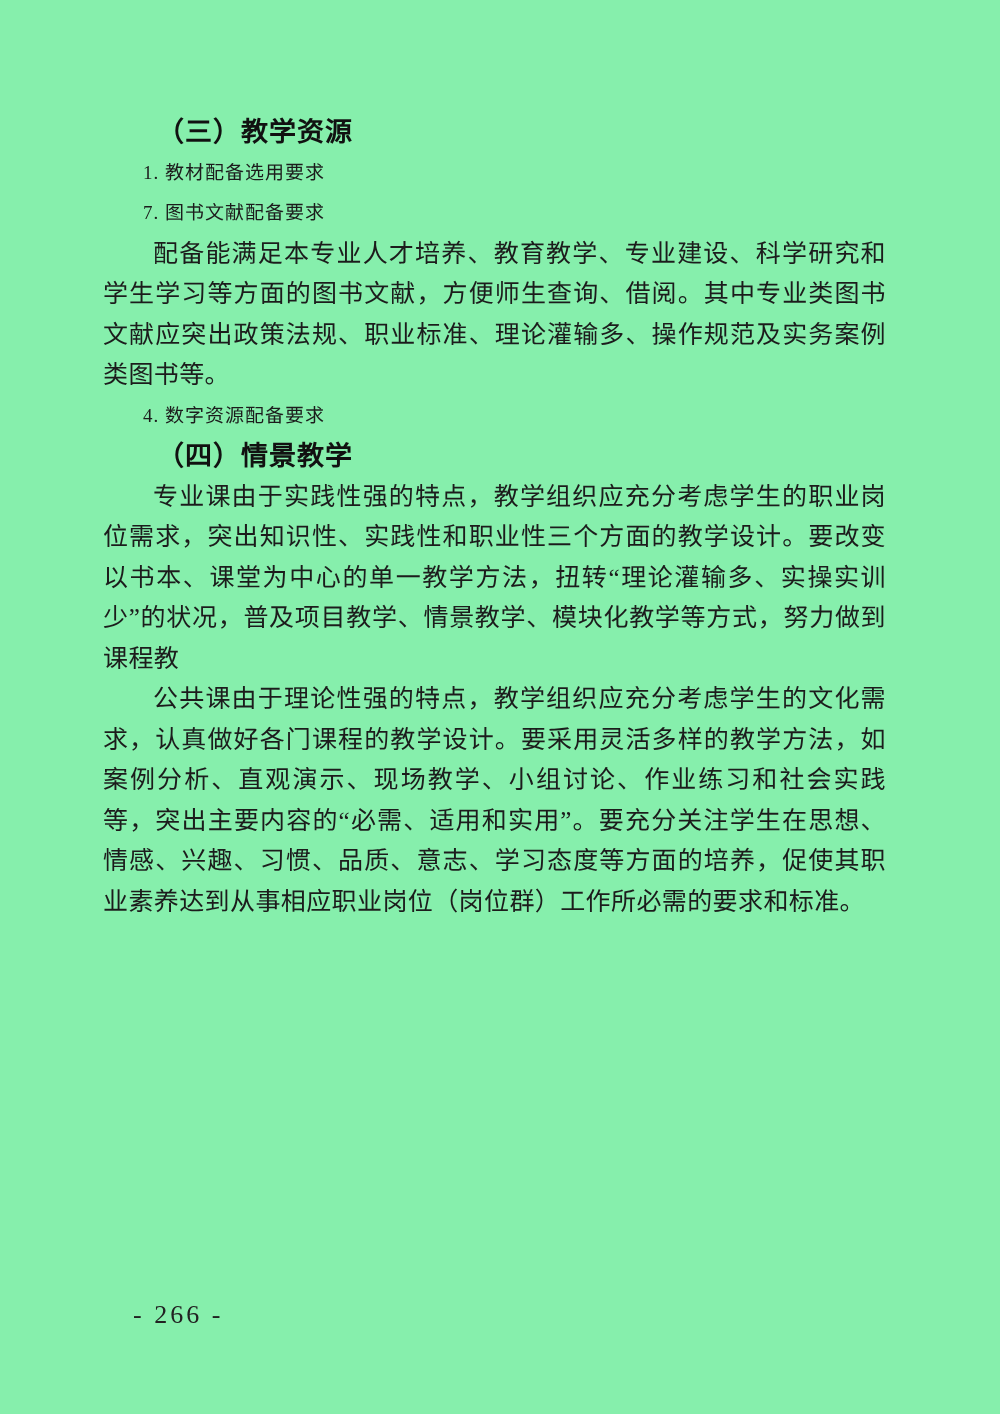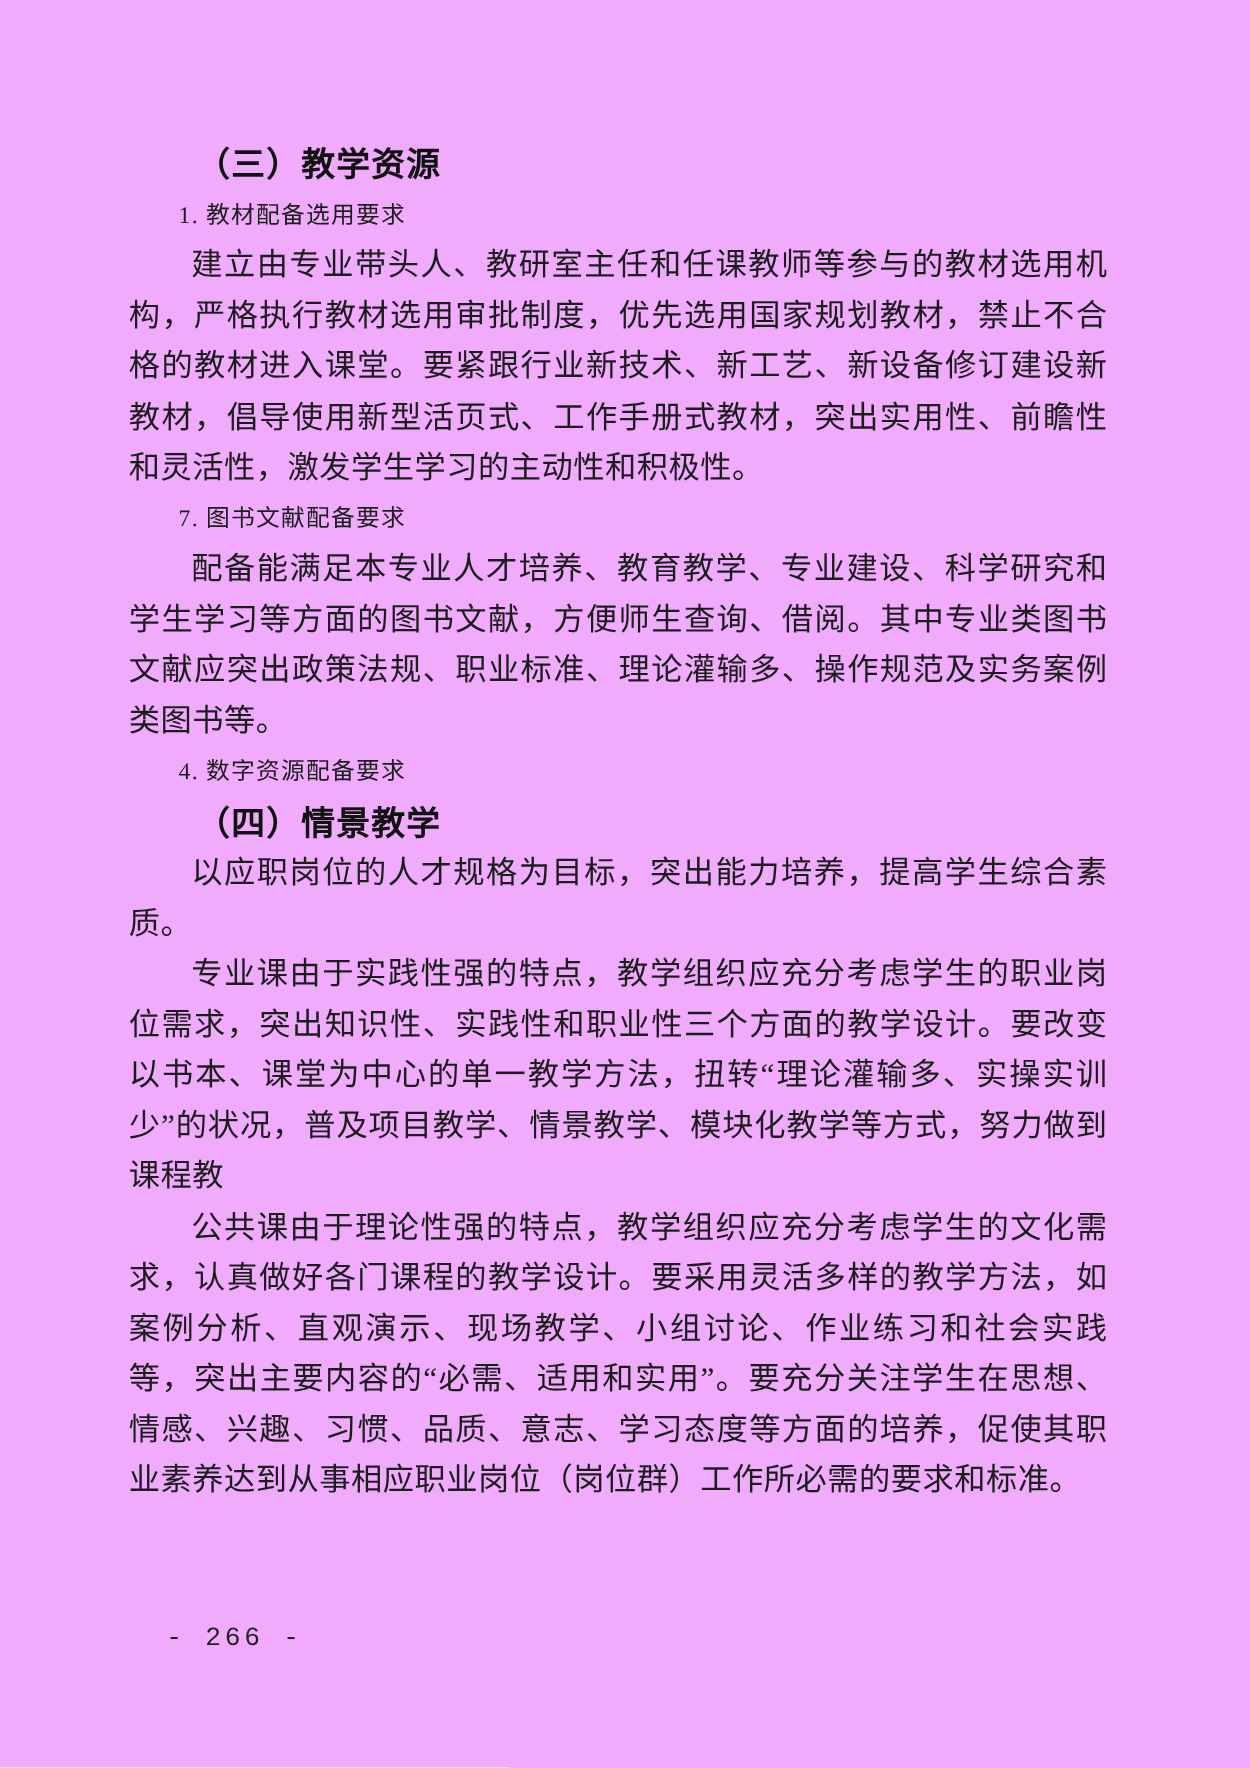--- a/index.html
+++ b/index.html
@@ -5,21 +5,21 @@
 <style>
   html, body {
     margin: 0;
     padding: 0;
     background: #ffffff;
   }
   .page {
     position: relative;
     width: 1000px;
     height: 1414px;
-    background: #f0abfc;
+    background: #86efac;
     overflow: hidden;
     font-family: "Liberation Serif", "DejaVu Serif", serif;
     color: #1c1c1c;
   }
   .content {
     position: absolute;
     left: 103px;
     top: 112px;
     width: 783px;
   }
@@ -47,48 +47,46 @@
     font-size: 25px;
     line-height: 40.5px;
     text-indent: 2em;
     text-align: justify;
     letter-spacing: 0.4px;
   }
   .footer-pageno {
     position: absolute;
     left: 133px;
     top: 1300px;
-    font-size: 21px;
+    font-size: 26px;
     letter-spacing: 3px;
     color: #222222;
-    font-family: Liberation Mono, monospace;
+    font-family: Liberation Serif, serif;
   }
 </style>
 </head>
 <body>
 
 <div class="page">
   <div class="content">
 
     <h2 class="sec-heading">（三）教学资源</h2>
 
     <p class="num-item">1.  教材配备选用要求</p>
 
-    <p class="para">建立由专业带头人、教研室主任和任课教师等参与的教材选用机构，严格执行教材选用审批制度，优先选用国家规划教材，禁止不合格的教材进入课堂。要紧跟行业新技术、新工艺、新设备修订建设新教材，倡导使用新型活页式、工作手册式教材，突出实用性、前瞻性和灵活性，激发学生学习的主动性和积极性。</p>
 
     <p class="num-item">7.  图书文献配备要求</p>
 
     <p class="para">配备能满足本专业人才培养、教育教学、专业建设、科学研究和学生学习等方面的图书文献，方便师生查询、借阅。其中专业类图书文献应突出政策法规、职业标准、理论灌输多、操作规范及实务案例类图书等。</p>
 
     <p class="num-item">4.  数字资源配备要求</p>
 
 
     <h2 class="sec-heading">（四）情景教学</h2>
 
-    <p class="para">以应职岗位的人才规格为目标，突出能力培养，提高学生综合素质。</p>
 
     <p class="para">专业课由于实践性强的特点，教学组织应充分考虑学生的职业岗位需求，突出知识性、实践性和职业性三个方面的教学设计。要改变以书本、课堂为中心的单一教学方法，扭转“理论灌输多、实操实训少”的状况，普及项目教学、情景教学、模块化教学等方式，努力做到课程教</p>
 
     <p class="para">公共课由于理论性强的特点，教学组织应充分考虑学生的文化需求，认真做好各门课程的教学设计。要采用灵活多样的教学方法，如案例分析、直观演示、现场教学、小组讨论、作业练习和社会实践等，突出主要内容的“必需、适用和实用”。要充分关注学生在思想、情感、兴趣、习惯、品质、意志、学习态度等方面的培养，促使其职业素养达到从事相应职业岗位（岗位群）工作所必需的要求和标准。</p>
 
   </div>
 
   <div class="footer-pageno">- 266 -</div>
 </div>
 

